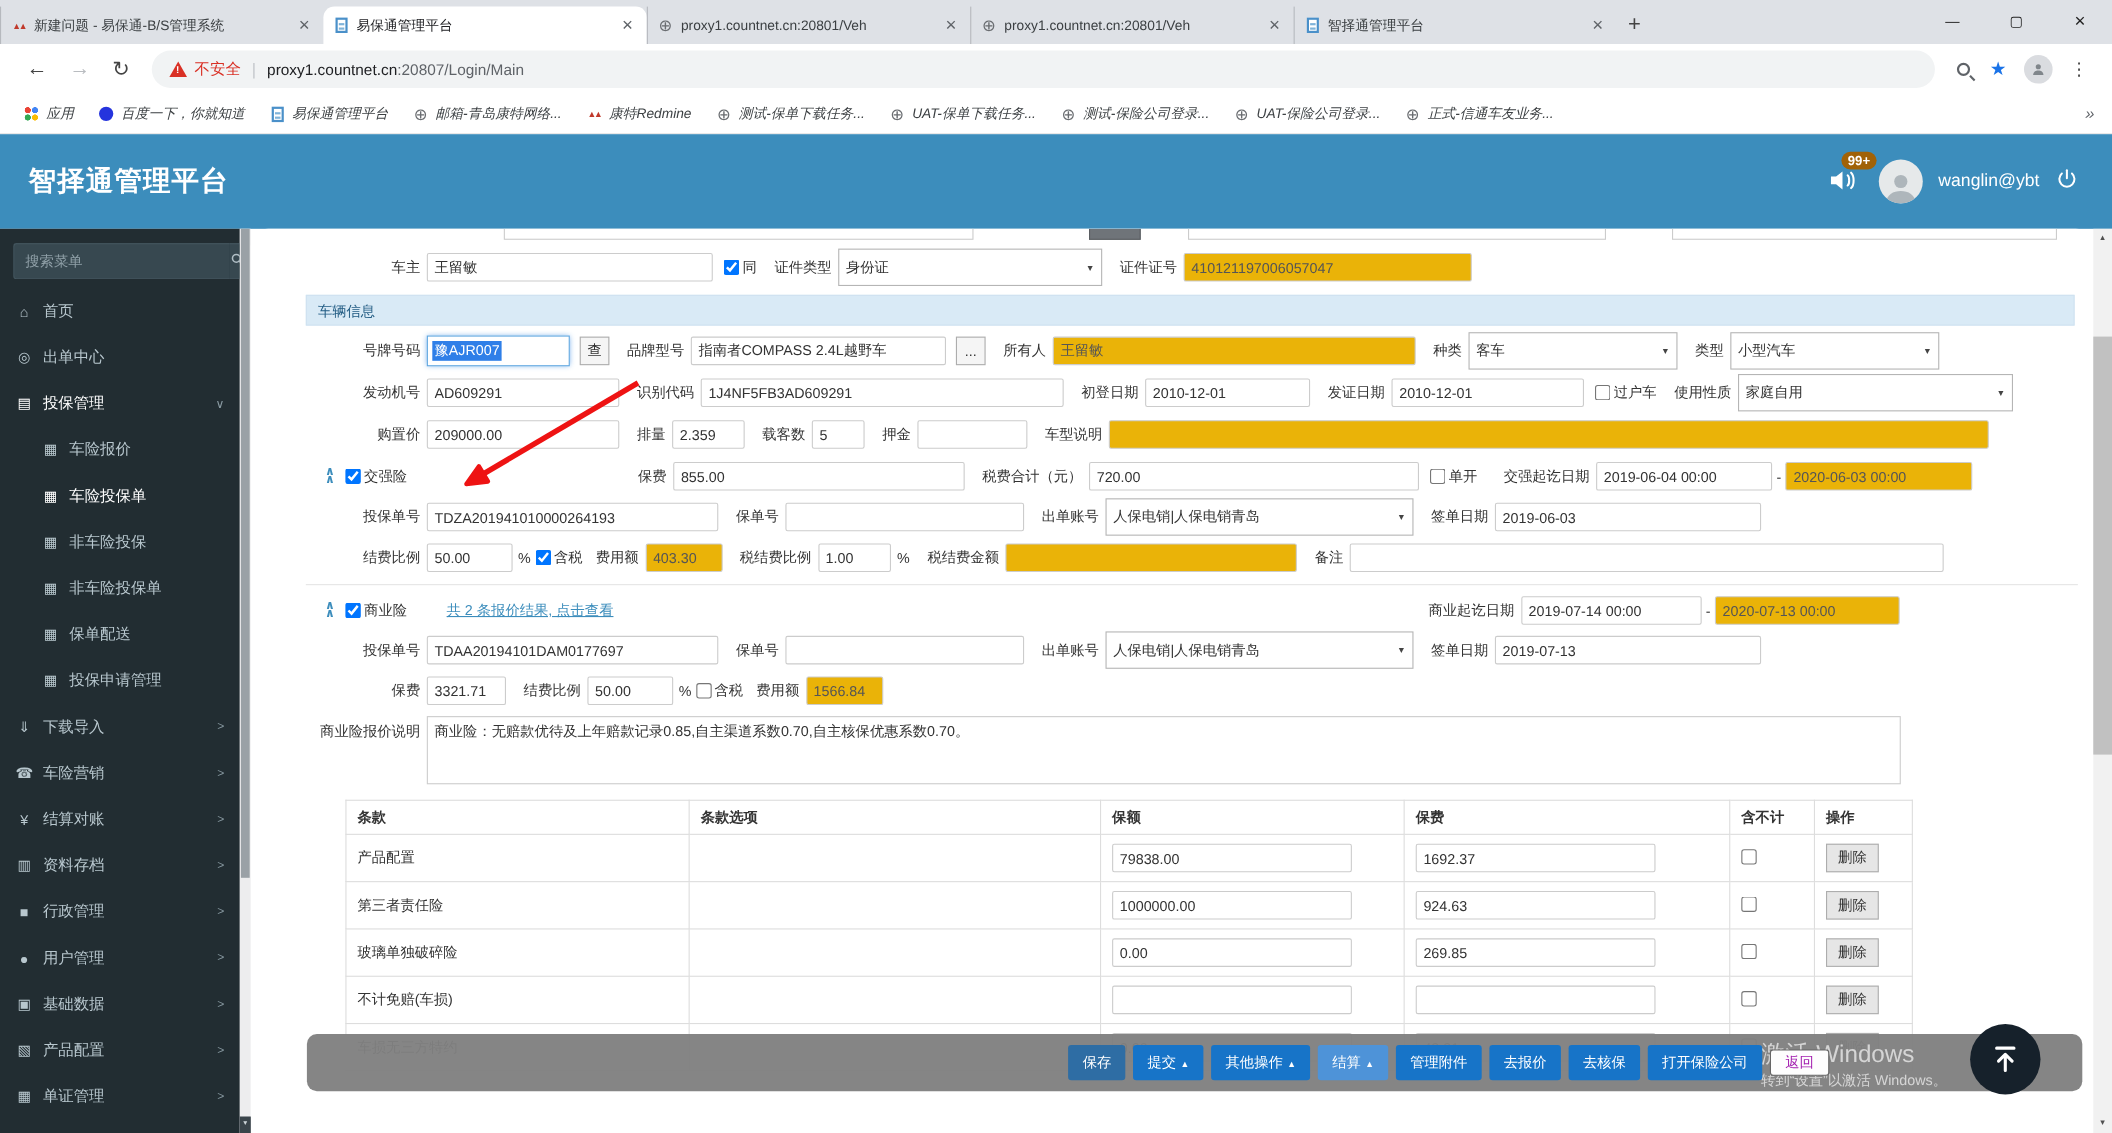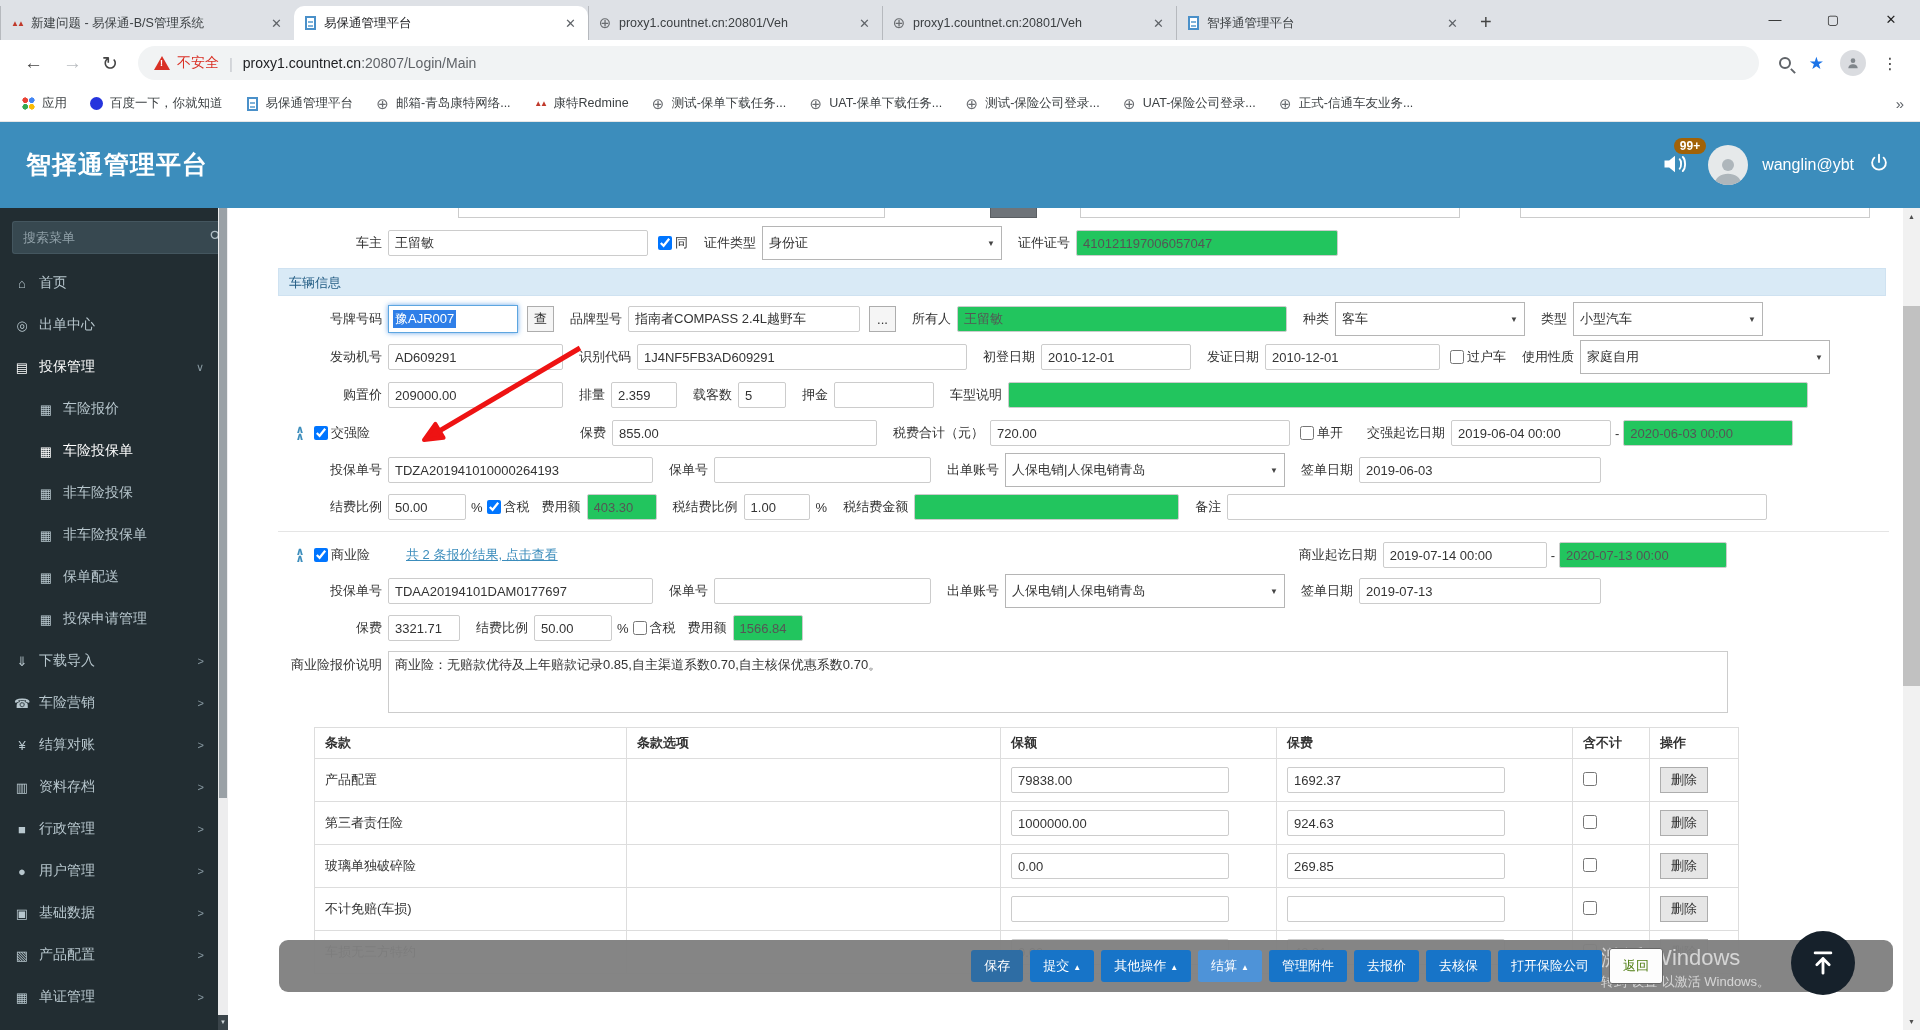--- a/index.html
+++ b/index.html
@@ -29,21 +29,21 @@
   .warn-tri i { position:absolute; left:-2px; top:2px; font-style:normal; color:#fff; font-size:9px; font-weight:bold; }
   .warn-text { color:#d93025; font-size:14px; margin-right:10px; }
   .pill-sep { color:#c4c7cb; margin-right:10px; font-size:15px; }
   .url-host { font-size:14px; color:#202124; }
   .url-path { font-size:14px; color:#5f6368; }
   .mag-ic { width:12px; height:12px; border:2px solid #5f6368; border-radius:50%; position:relative; margin:0 10px; }
   .mag-ic::after { content:""; position:absolute; width:6px; height:2px; background:#5f6368; transform:rotate(45deg); left:9px; top:11px; }
   .star-ic { color:#1a73e8; font-size:17px; margin:0 8px; }
   .mini-avatar { width:26px; height:26px; border-radius:50%; background:#dadce0; margin:0 8px; display:flex; align-items:center; justify-content:center; }
   .dots-ic { color:#444; font-size:16px; margin:0 8px; }
-  .bookbar { position:absolute; left:0; top:86px; width:1920px; height:36px; background:#fff; border-bottom:1px solid #e6e6e6; display:flex; align-items:center; padding:0 10px; }
+  .bookbar { position:absolute; left:0; top:86px; width:1920px; height:36px; background:#fff; border-bottom:1px solid #e6e6e6; display:flex; align-items:center; padding:0 10px;font-style:italic; }
   .bm { display:flex; align-items:center; gap:6px; font-size:12.5px; color:#3c4043; margin:0 11px; white-space:nowrap; }
   .bicon { width:15px; height:15px; display:inline-flex; align-items:center; justify-content:center; flex:none; }
   .bi-apps { background:
       radial-gradient(circle at 28% 28%, #ea4335 2.6px, transparent 3px),
       radial-gradient(circle at 72% 28%, #4285f4 2.6px, transparent 3px),
       radial-gradient(circle at 28% 72%, #34a853 2.6px, transparent 3px),
       radial-gradient(circle at 72% 72%, #fbbc05 2.6px, transparent 3px); }
   .bi-baidu { width:13px; height:13px; border-radius:50%; background:#2534dd; }
   .bm-overflow { margin-left:auto; color:#5f6368; font-size:15px; padding-right:6px; }
   
@@ -71,21 +71,21 @@
   .sidescroll .sarrow { position:absolute; left:0; bottom:0; width:10px; height:15px; background:#3a444a; color:#cfd6da; font-size:6px; text-align:center; line-height:15px; }
   
   .content { position:absolute; left:228px; top:208px; width:1675px; height:822px; background:#fff; padding-left:62px; overflow:hidden;border-radius:16px; }
   .striprow { height:12px; position:relative; overflow:hidden; }
   .pstrip { position:absolute; top:-16px; height:26px; border:1px solid #ccc; background:#fff; }
   .pstrip.dark { background:#6f7479; border-color:#5a5e62; }
   .frow { display:flex; align-items:center; height:30px; margin-top:8px; position:relative; }
   .lbl { font-size:13px; color:#333; white-space:nowrap; margin:0 6px 0 16px; }
   .lbl.first { width:92px; text-align:right; margin-left:0; }
   .inp { height:26px; border:1px solid #ccc; border-radius:2px; background:#fff; font-size:13px; color:#333; padding:0 6px; outline:none; }
-  .inp.dis { background:#22c55e; color:#555; }
+  .inp.dis { background:#eab308; color:#555; }
   .sel { height:34px; border:1px solid #b5b5b5; background:#fff; display:inline-flex; align-items:center; font-size:13px; color:#333; padding-left:6px; }
   .sarr { margin-left:auto; padding:0 6px; font-size:8px; color:#444; }
   .cbx { width:14px; height:14px; margin:0 3px 0 10px; }
   .cbl { font-size:13px; color:#333; white-space:nowrap; }
   .secbar { height:28px; line-height:27px; background:#d9eaf6; border:1px solid #cfe2f1; color:#235d84; font-size:13px; padding-left:10px; margin:10px 0 0 -12px; width:calc(100% - 5px); }
   .plate { height:28px; border:1px solid #5da6e0; box-shadow:0 0 5px rgba(80,150,230,.85); background:#fff; display:inline-flex; align-items:center; padding:0 4px; width:130px; }
   .plate span { background:#2f7fe8; color:#fff; font-size:13px; padding:0 2px; }
   .mini-btn { height:26px; min-width:27px; border:1px solid #adadad; background:#f5f5f5; font-size:13px; color:#333; margin-left:9px; }
   .chev2 { display:flex; flex-direction:column; color:#3c8dbc; font-size:11px; line-height:7px; width:20px; text-align:center; font-weight:bold; }
   .qlink { font-size:13px; color:#3c8dbc; margin-left:36px; }
@@ -97,21 +97,21 @@
   table.clauses th { font-weight:bold; height:31px; }
   table.clauses td { height:43px; }
   td.ccheck { text-align:center; }
   .del-btn { height:26px; padding:0 10px; border:1px solid #adadad; background:#e6e6e6; font-size:13px; color:#333; }
   
   .toolbar { position:absolute; left:279px; top:940px; width:1614px; height:52px; background:rgba(128,128,128,.96); border-radius:9px; z-index:50; display:flex; align-items:center; justify-content:flex-end; padding-right:230px; gap:7px; }
   .tb-btn { height:32px; padding:0 13px; border:none; border-radius:3px; background:#1774c8; color:#fff; font-size:13px; white-space:nowrap; position:relative; z-index:2; }
   .tb-btn .caret { font-size:8px; margin-left:4px; }
   .tb-btn.save { background:#2e6da4; }
   .tb-btn.settle { background:#4e93d8; }
-  .tb-btn.back { background:#fdfdfd; color:#4d7c0f; border:1px solid #666; height:36px; z-index:2; }
+  .tb-btn.back { background:#fdfdfd; color:#a21caf; border:1px solid #666; height:24px; z-index:2; }
   .watermark { position:absolute; left:1322px; top:3px; width:290px; color:rgba(240,240,240,.75); z-index:1; pointer-events:none; }
   .watermark .w1 { font-size:22px; }
   .watermark .w2 { font-size:13px; }
   .backtop { position:absolute; left:1791px; top:931px; width:64px; height:64px; border-radius:50%; background:#16212b; z-index:60; display:flex; align-items:center; justify-content:center; }
   
   .vscroll { position:absolute; right:0; top:208px; width:17px; height:822px; background:#f1f1f1; z-index:70; }
   .vscroll .uarr, .vscroll .darr { position:absolute; left:0; width:17px; height:17px; color:#505050; font-size:7px; text-align:center; line-height:17px; }
   .vscroll .uarr { top:0; } .vscroll .darr { bottom:0; }
   .vscroll .thumb { position:absolute; left:0; top:98px; width:17px; height:380px; background:#c1c1c1; }
   .red-arrow { position:absolute; left:404px; top:338px; z-index:40; pointer-events:none; }

